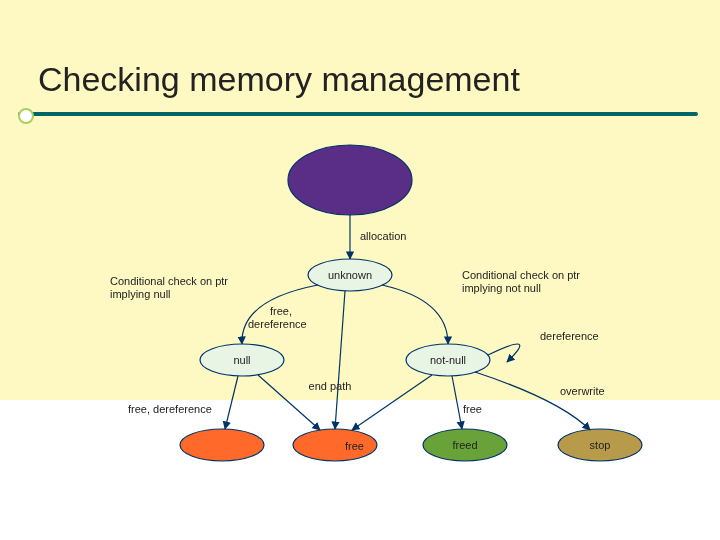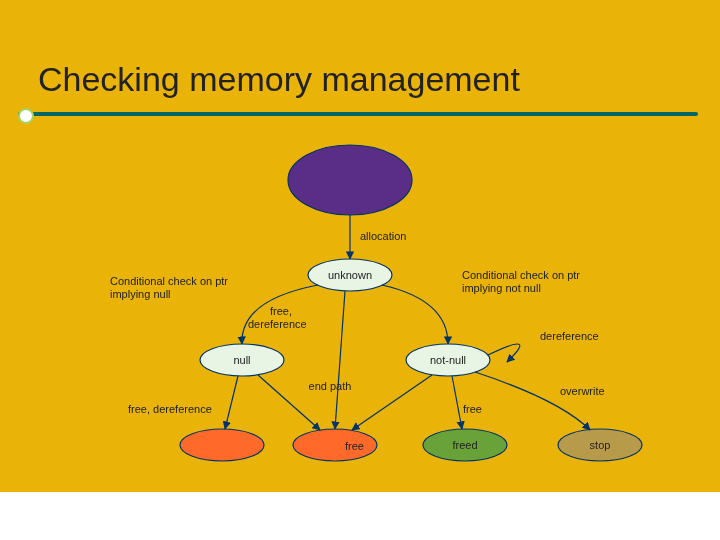--- a/index.html
+++ b/index.html
@@ -7,22 +7,22 @@
     padding: 0;
     width: 720px;
     height: 540px;
     background: #fff;
     font-family: Arial, Helvetica, sans-serif;
     overflow: hidden;
   }
   .slide {
     position: relative;
     width: 720px;
-    height: 492px;
-    background: #eab308;
+    height: 400px;
+    background: #fef9c3;
     text-align: right;
   }
   .title {
     position: absolute;
     left: 38px;
     top: 60px;
     font-size: 34px;
     font-weight: 400;
     color: #222;
     letter-spacing: 0px;

